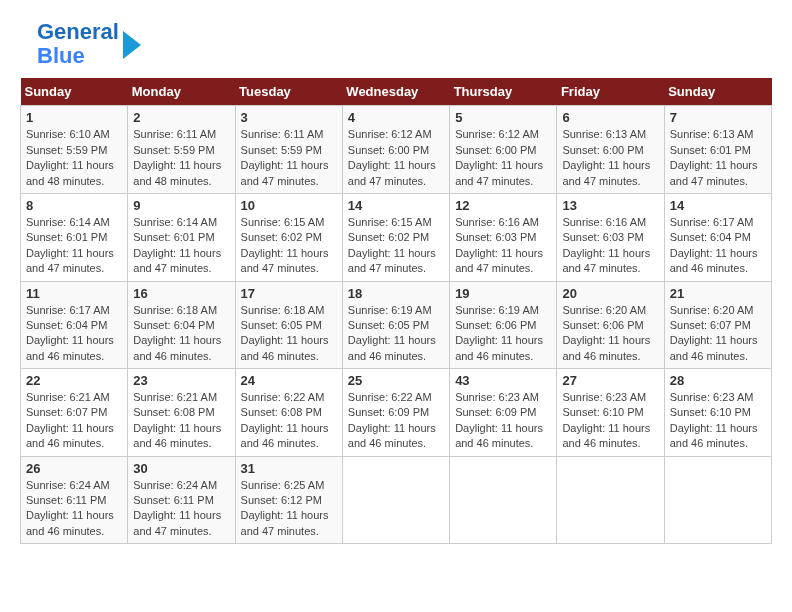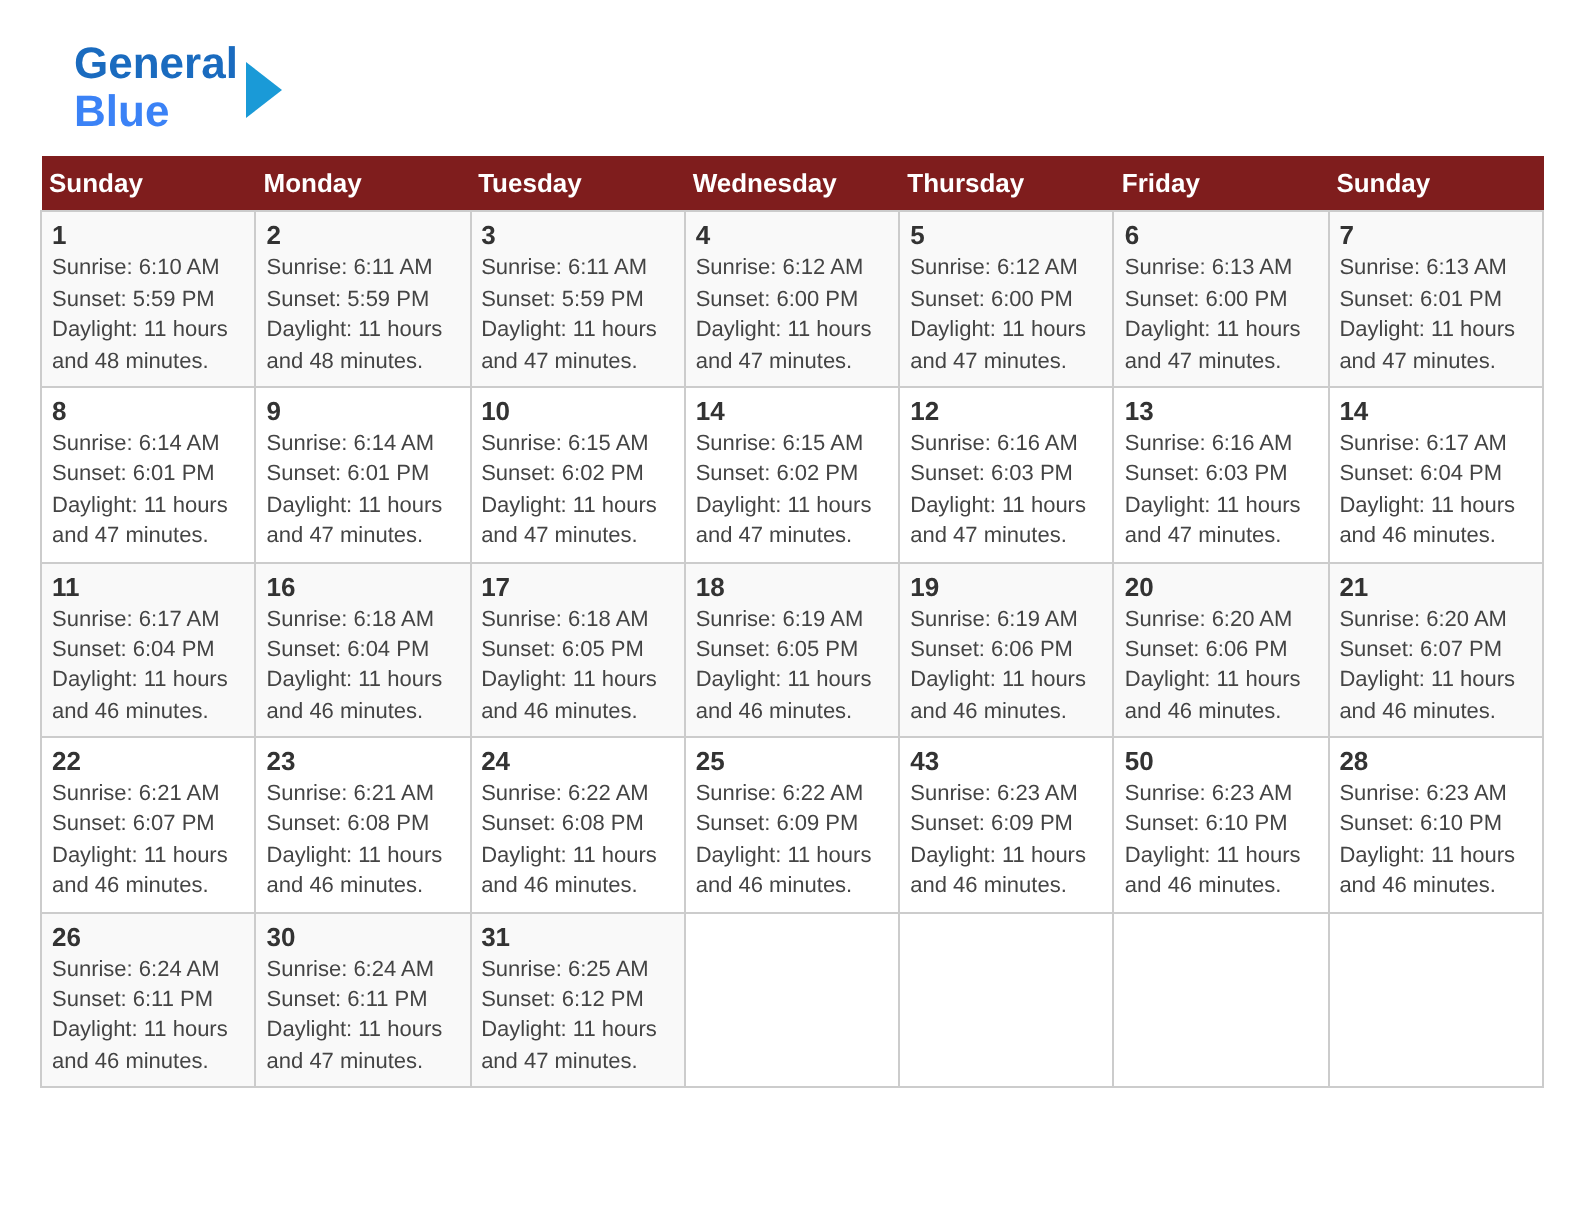--- a/index.html
+++ b/index.html
@@ -281,21 +281,21 @@
             Sunrise: 6:22 AM<br>Sunset: 6:09 PM<br>Daylight: 11 hours and 46 minutes.
           </div>
         </td>
         <td>
           <span class="day-num">43</span>
           <div class="day-detail">
             Sunrise: 6:23 AM<br>Sunset: 6:09 PM<br>Daylight: 11 hours and 46 minutes.
           </div>
         </td>
         <td>
-          <span class="day-num">50</span>
+          <span class="day-num">27</span>
           <div class="day-detail">
             Sunrise: 6:23 AM<br>Sunset: 6:10 PM<br>Daylight: 11 hours and 46 minutes.
           </div>
         </td>
         <td>
           <span class="day-num">28</span>
           <div class="day-detail">
             Sunrise: 6:23 AM<br>Sunset: 6:10 PM<br>Daylight: 11 hours and 46 minutes.
           </div>
         </td>

